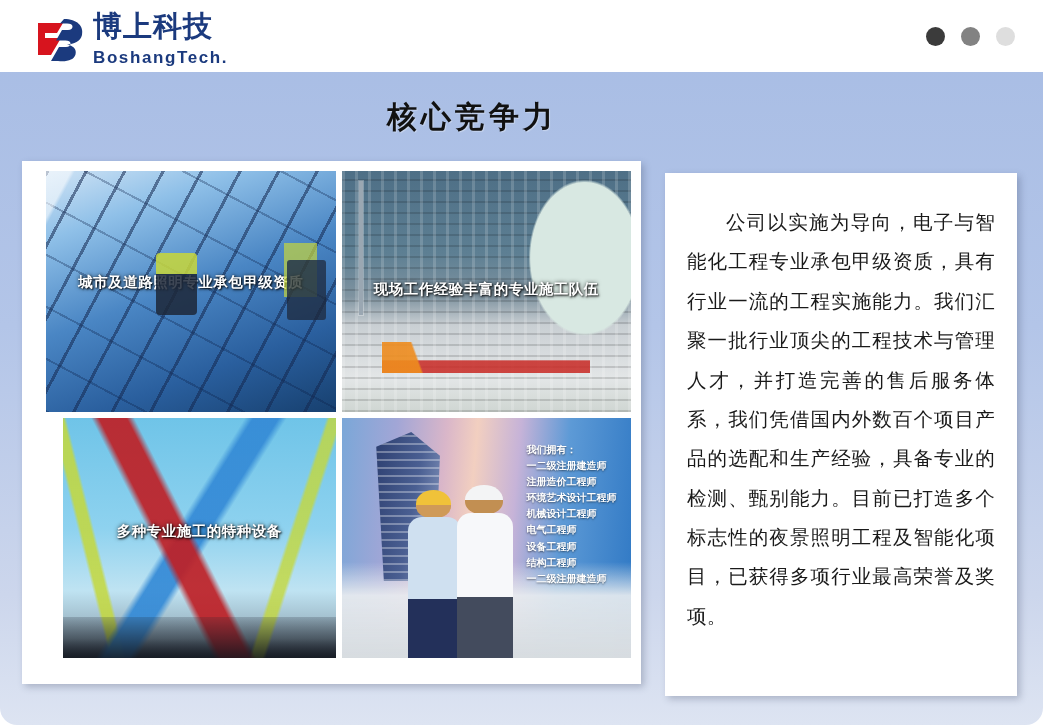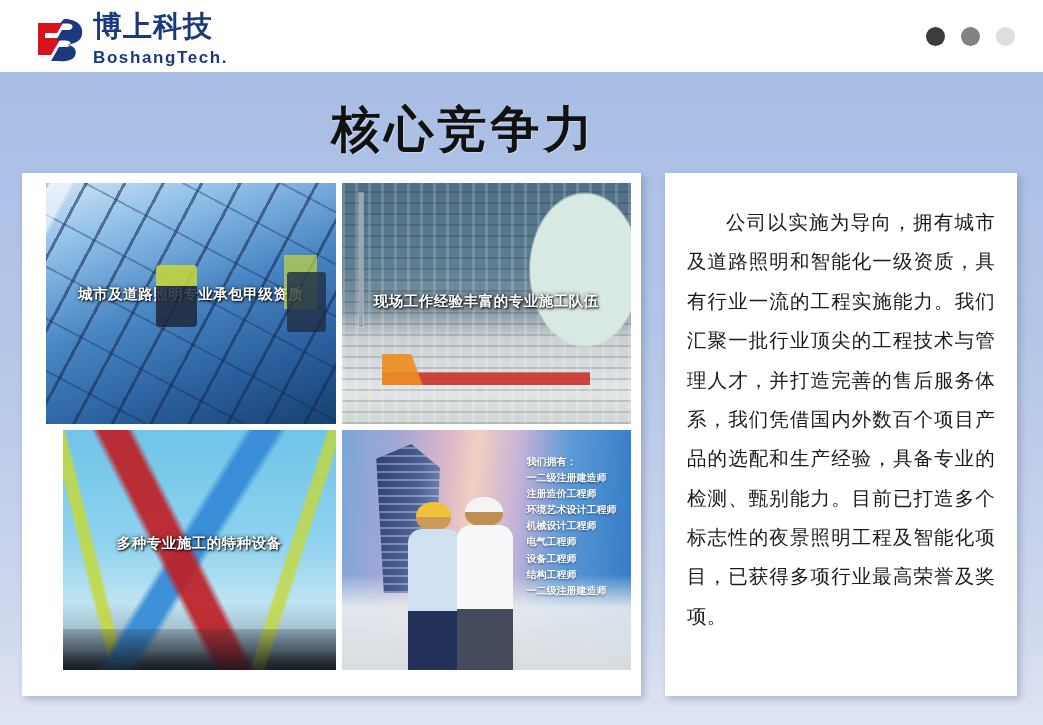--- a/index.html
+++ b/index.html
@@ -4,20 +4,21 @@
 <style>
   * { box-sizing: border-box; margin: 0; padding: 0; }
   html, body {
     width: 1043px; height: 725px;
     font-family: "Liberation Sans", "DejaVu Sans", sans-serif;
     overflow: hidden; background: #ffffff;
   }
   .slide {
     position: relative; width: 1043px; height: 725px;
     background: linear-gradient(180deg, #a7bce4 0%, #b3c5e8 45%, #ccd6ec 82%, #dde4f2 100%);
+    border-radius: 17px;
   }
 
   
   .header {
     position: absolute; left: 0; top: 0; width: 1043px; height: 72px;
     background: #ffffff; z-index: 5;
   }
   .logo-wrap {
     position: absolute; left: 36px; top: 12px;
     display: flex; align-items: center; gap: 7px;
@@ -35,31 +36,31 @@
     letter-spacing: 1.6px; margin-top: 8px; white-space: nowrap;
   }
   .dots { position: absolute; right: 28px; top: 27px; display: flex; gap: 16px; }
   .dot { width: 19px; height: 19px; border-radius: 50%; }
   .dot.d1 { background: #3b3b3b; }
   .dot.d2 { background: #828282; }
   .dot.d3 { background: #dedede; }
 
   
   .page-title {
-    position: absolute; left: 0; top: 97px; width: 928px;
+    position: absolute; left: 8px; top: 97px; width: 928px;
     text-align: center;
     font-family: "DejaVu Serif", "Liberation Serif", serif;
-    font-size: 49px; font-weight: 700; color: #111111;
+    font-size: 30px; font-weight: 700; color: #111111;
     letter-spacing: 4px;
     text-shadow: 1px 1px 1px rgba(255,255,255,0.35);
   }
 
   
   .photo-card {
-    position: absolute; left: 22px; top: 173px;
+    position: absolute; left: 22px; top: 161px;
     width: 619px; height: 523px;
     background: #ffffff;
     box-shadow: 3px 3px 7px rgba(50,60,90,0.28);
     padding: 10px 10px 26px 24px;
   }
   .grid {
     width: 100%; height: 100%;
     display: grid;
     grid-template-columns: 1fr 1fr;
     grid-template-rows: 1fr 1fr;
@@ -248,16 +249,16 @@
           <div>设备工程师</div>
           <div>结构工程师</div>
           <div>一二级注册建造师</div>
         </div>
       </div>
 
     </div>
   </div>
 
   <div class="text-card">
-    <p class="body-text">公司以实施为导向，拥有城市及道路照明和智能化一级资质，具有行业一流的工程实施能力。我们汇聚一批行业顶尖的工程技术与管理人才，并打造完善的售后服务体系，我们凭借国内外数百个项目产品的选配和生产经验，具备专业的检测、甄别能力。目前已打造多个标志性的夜景照明工程及智能化项目，已获得多项行业最高荣誉及奖项。</p>
+    <p class="body-text">公司以实施为导向，电子与智能化工程专业承包甲级资质，具有行业一流的工程实施能力。我们汇聚一批行业顶尖的工程技术与管理人才，并打造完善的售后服务体系，我们凭借国内外数百个项目产品的选配和生产经验，具备专业的检测、甄别能力。目前已打造多个标志性的夜景照明工程及智能化项目，已获得多项行业最高荣誉及奖项。</p>
   </div>
 
 </div>
 
 </body></html>

